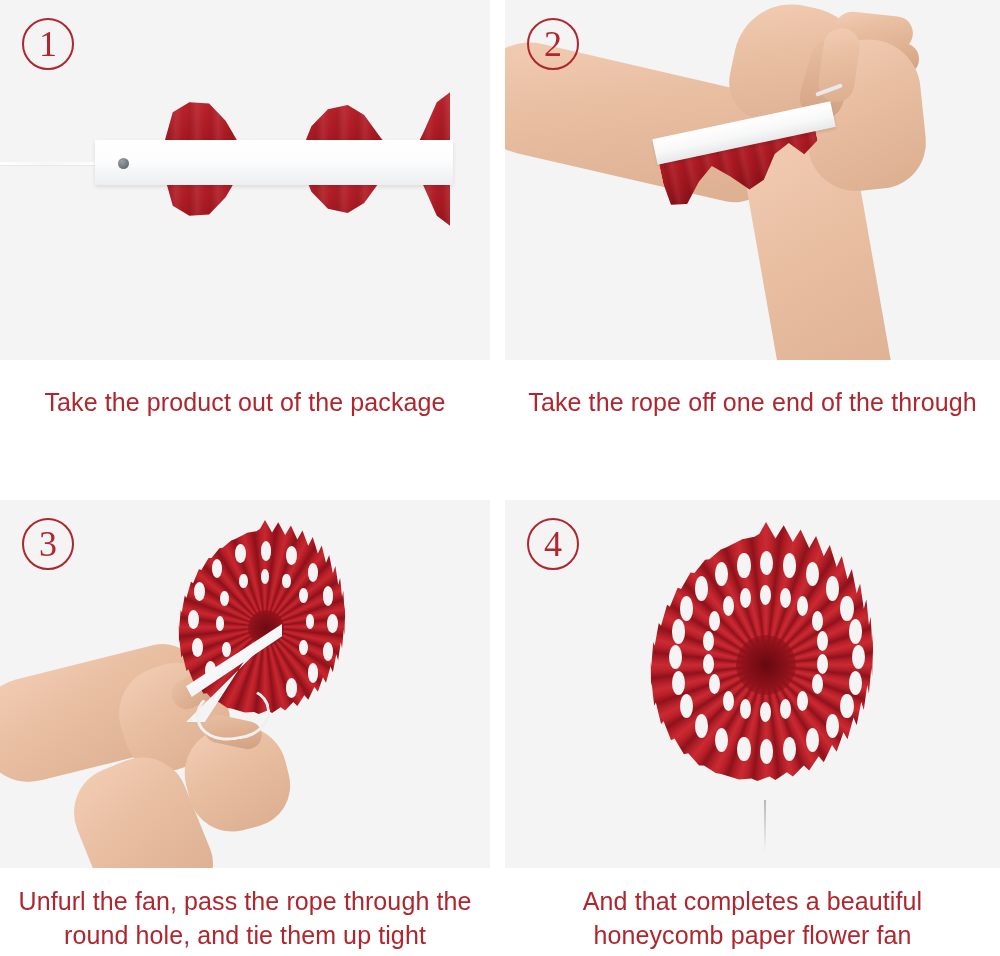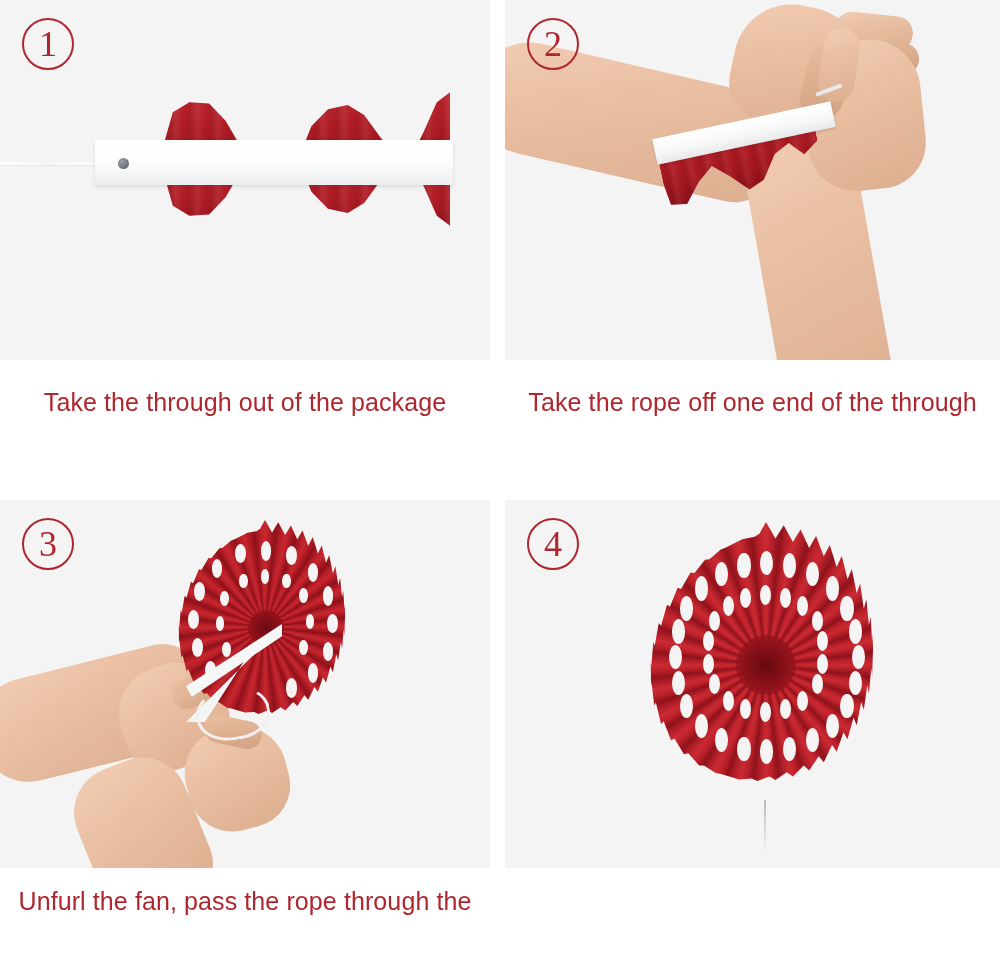--- a/index.html
+++ b/index.html
@@ -606,22 +606,27 @@
         </div>
         <div class="p4-hub"></div>
       </div>
     </div>
     <div class="badge">
       <span>4</span>
     </div>
   </div>
 
   <div class="caption cap-1">
-    <span class="line">Take the through out of the package</span>
+    <span class="line">Take the product out of the package</span>
   </div>
   <div class="caption cap-2">
     <span class="line">Take the rope off one end of the through</span>
   </div>
   <div class="caption cap-3">
     <span class="line">Unfurl the fan, pass the rope through the</span>
+    <span class="line">round hole, and tie them up tight</span>
+  </div>
+  <div class="caption cap-4">
+    <span class="line">And that completes a beautiful</span>
+    <span class="line">honeycomb paper flower fan</span>
   </div>
 
 </div>
 
 </body></html>

